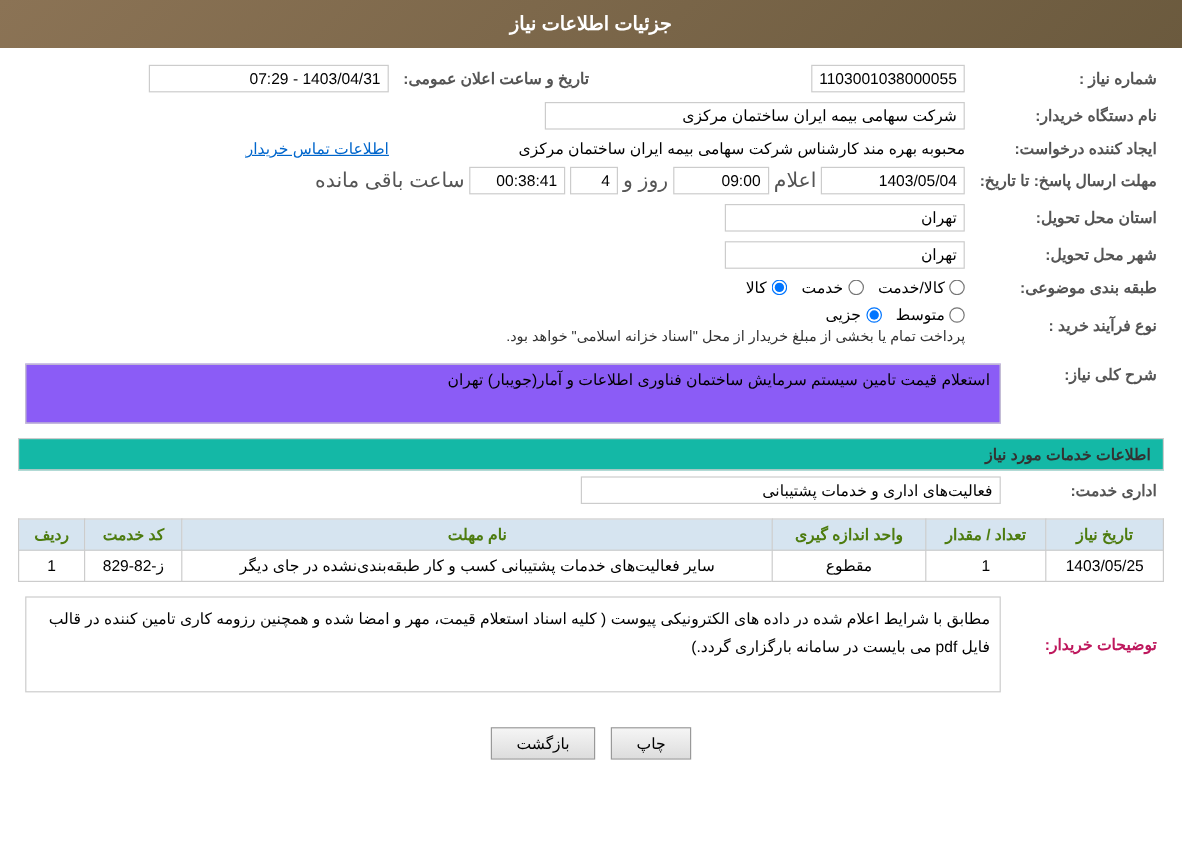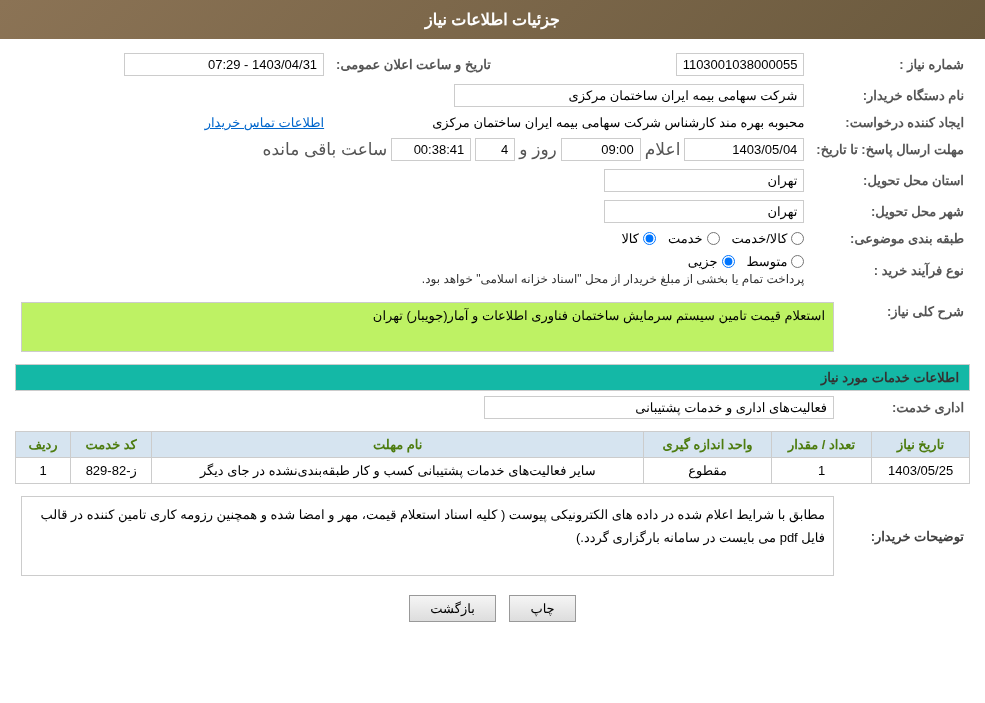--- a/index.html
+++ b/index.html
@@ -64,21 +64,21 @@
     .section-header {
       background: #14b8a6;
       border: 1px solid #ccc;
       padding: 5px 10px;
       font-weight: bold;
       margin: 8px 0 1px 0;
       color: #333;
     }
     .sherh-box {
       border: 1px solid #ccc;
-      background: #bef264;
+      background: #8b5cf6;
       padding: 5px 8px;
       width: 100%;
       text-align: right;
       min-height: 50px;
     }
     .services-table {
       width: 100%;
       border-collapse: collapse;
       margin-bottom: 8px;
     }
@@ -103,21 +103,21 @@
       text-align: right;
       min-height: 80px;
       line-height: 1.8;
     }
     .button-row {
       text-align: center;
       margin: 15px 0;
     }
     .btn {
       padding: 5px 20px;
-      margin: 0 5px;
+      margin: 10px 5px;
       border: 1px solid #999;
       background: linear-gradient(to bottom, #f5f5f5, #ddd);
       cursor: pointer;
       font-family: Tahoma, Arial, sans-serif;
       font-size: 13px;
     }
     .date-time-row {
       display: flex;
       align-items: center;
       gap: 4px;
@@ -132,21 +132,21 @@
       gap: 12px;
       direction: rtl;
       align-items: center;
     }
     .radio-group label {
       display: flex;
       align-items: center;
       gap: 4px;
     }
     .tavzih-label {
-      color: #404040;
+      color: #be185d;
       font-weight: bold;
       vertical-align: top;
       padding-top: 6px;
     }
   </style>
 </head>
 <body>
 
 <div class="page-wrapper">
 

